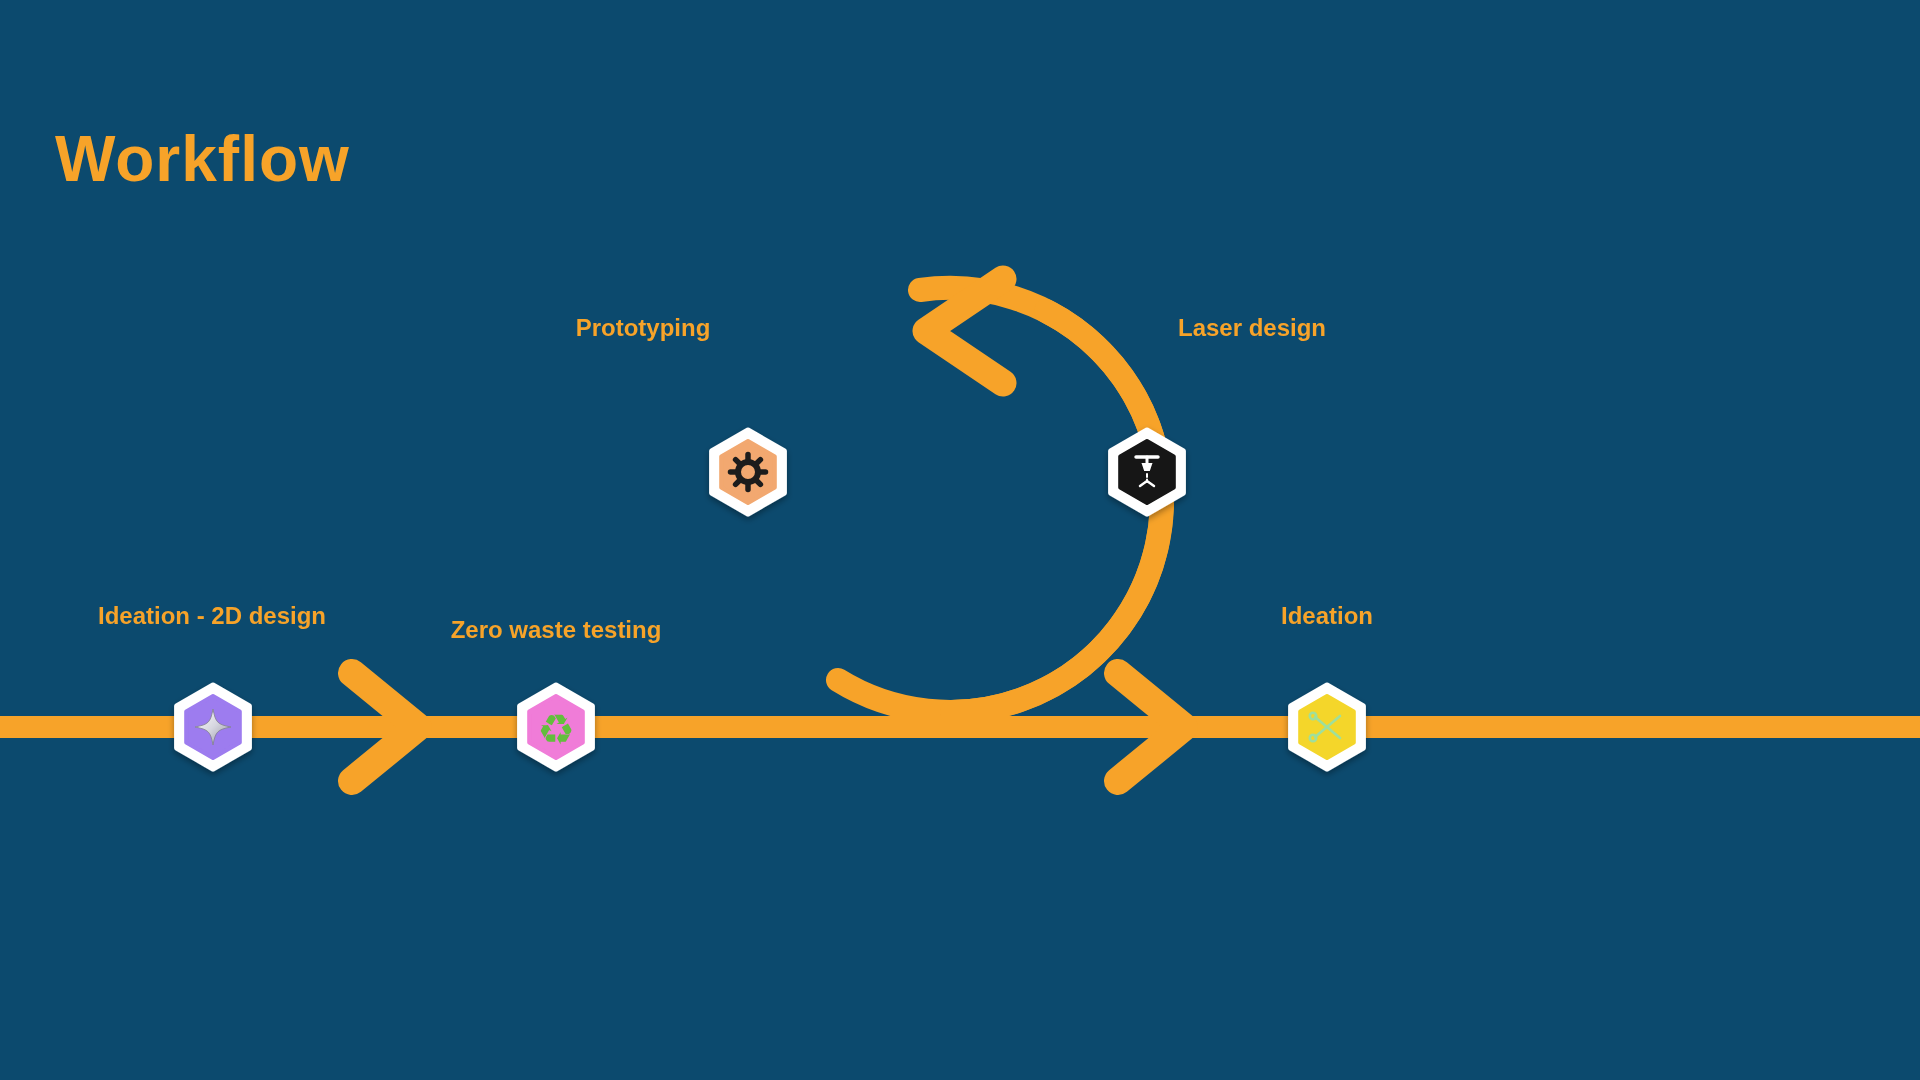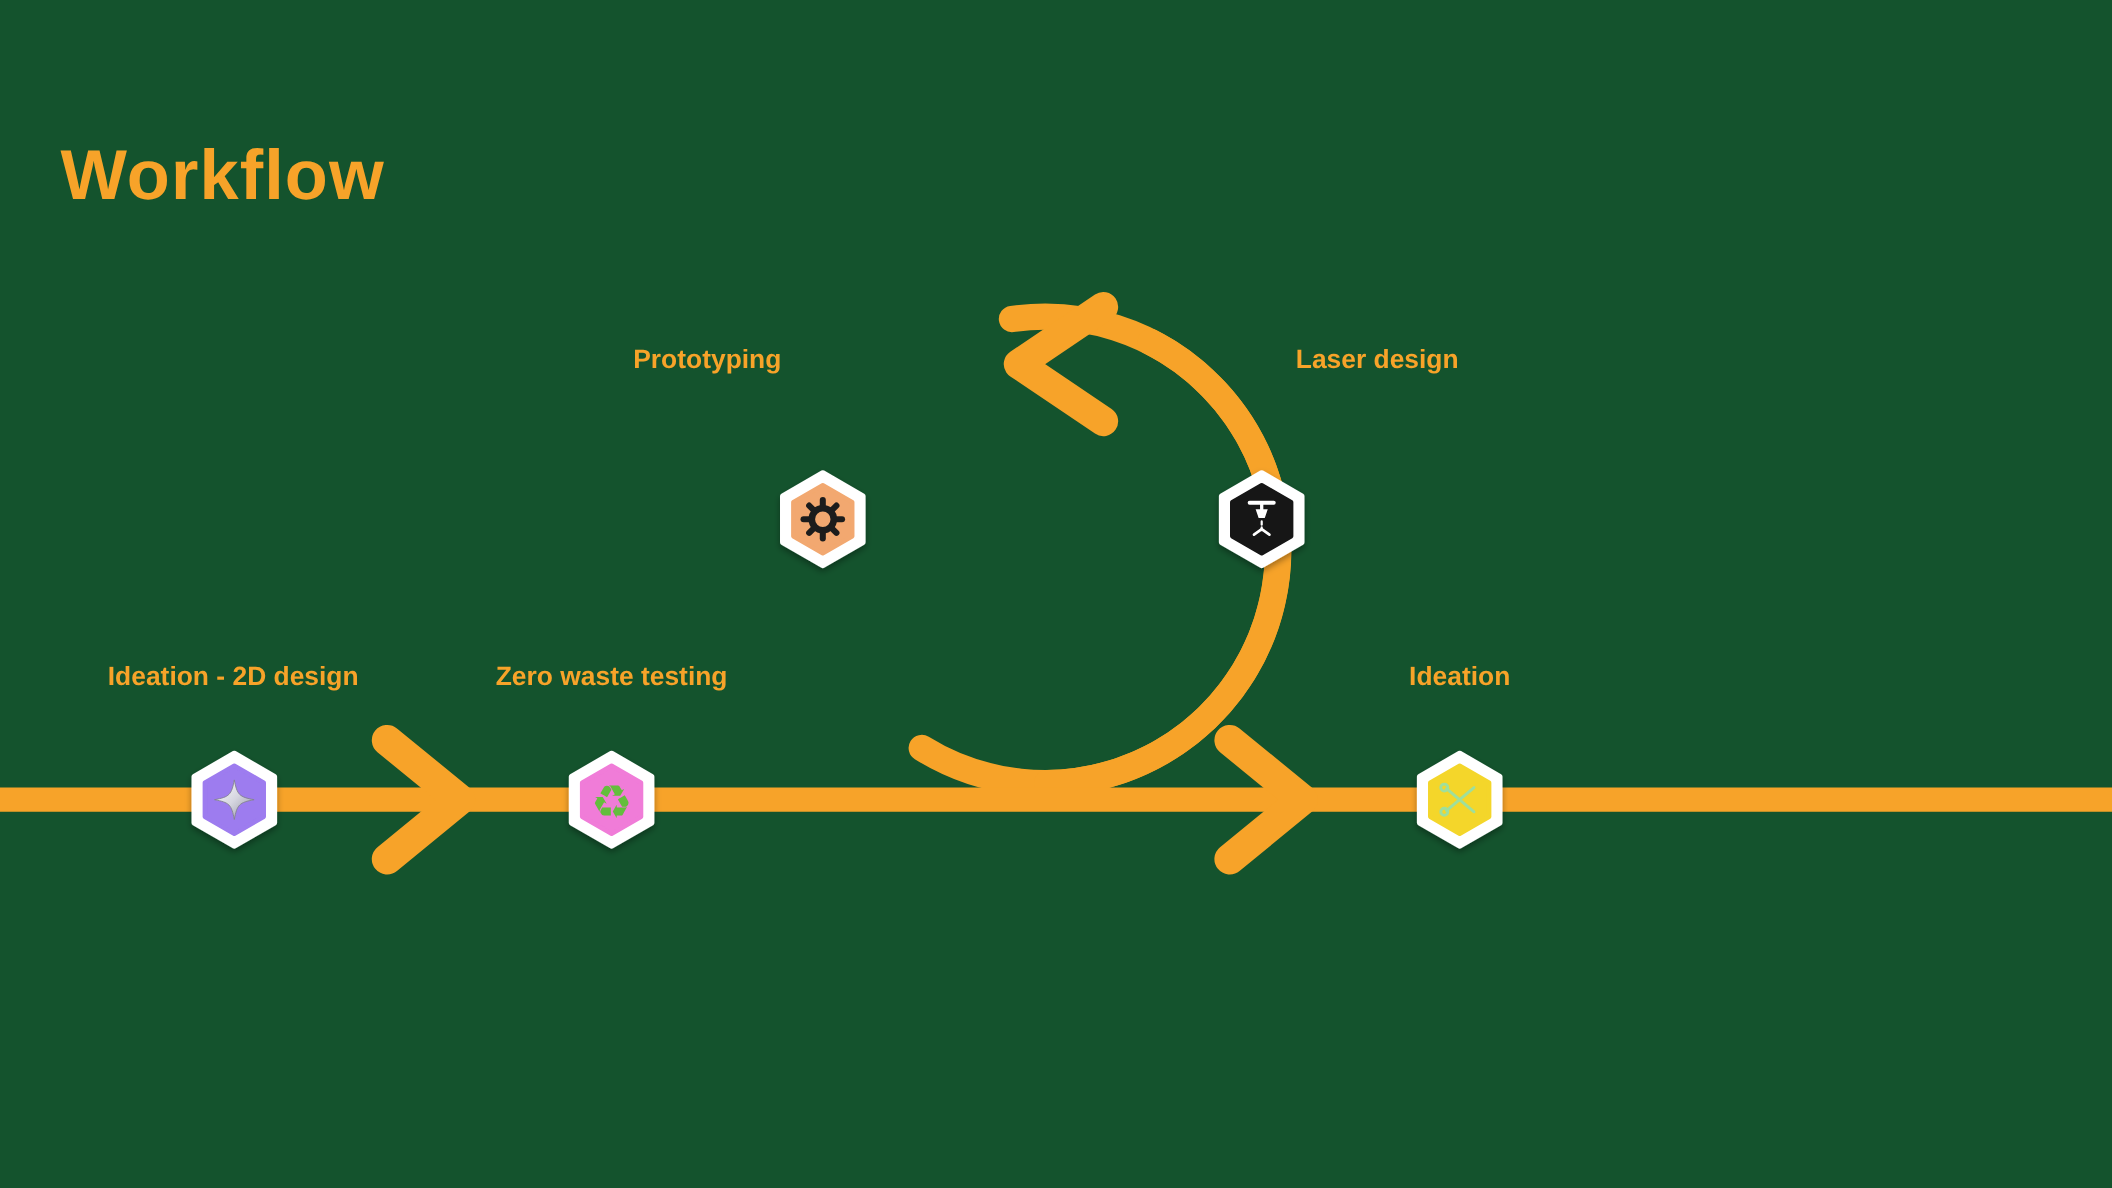--- a/index.html
+++ b/index.html
@@ -8,21 +8,21 @@
     background: #483A27;
     width: 1920px;
     height: 1080px;
     overflow: hidden;
     font-family: "Liberation Sans", sans-serif;
   }
   .canvas {
     position: relative;
     width: 1920px;
     height: 1080px;
-    background: #14532d;
+    background: #0c4a6e;
   }
   .page-title {
     position: absolute;
     left: 55px;
     top: 122px;
     font-size: 64px;
     font-weight: bold;
     color: #F7A329;
     letter-spacing: 1px;
   }
@@ -37,21 +37,21 @@
     position: absolute;
     transform: translateX(-50%);
     font-size: 24px;
     font-weight: bold;
     color: #F7A329;
     white-space: nowrap;
   }
   .lbl-prototyping { left: 643px;  top: 314px; }
   .lbl-laser       { left: 1252px; top: 314px; }
   .lbl-ideation    { left: 212px;  top: 602px; }
-  .lbl-zerowaste   { left: 556px;  top: 602px; }
+  .lbl-zerowaste   { left: 556px;  top: 616px; }
   .lbl-assemble    { left: 1327px; top: 602px; }
 </style>
 </head>
 <body>
 
 <div class="canvas">
 
   <div class="page-title">Workflow</div>
 
   <svg class="diagram-svg" viewBox="0 0 1920 1080" xmlns="http://www.w3.org/2000/svg">

